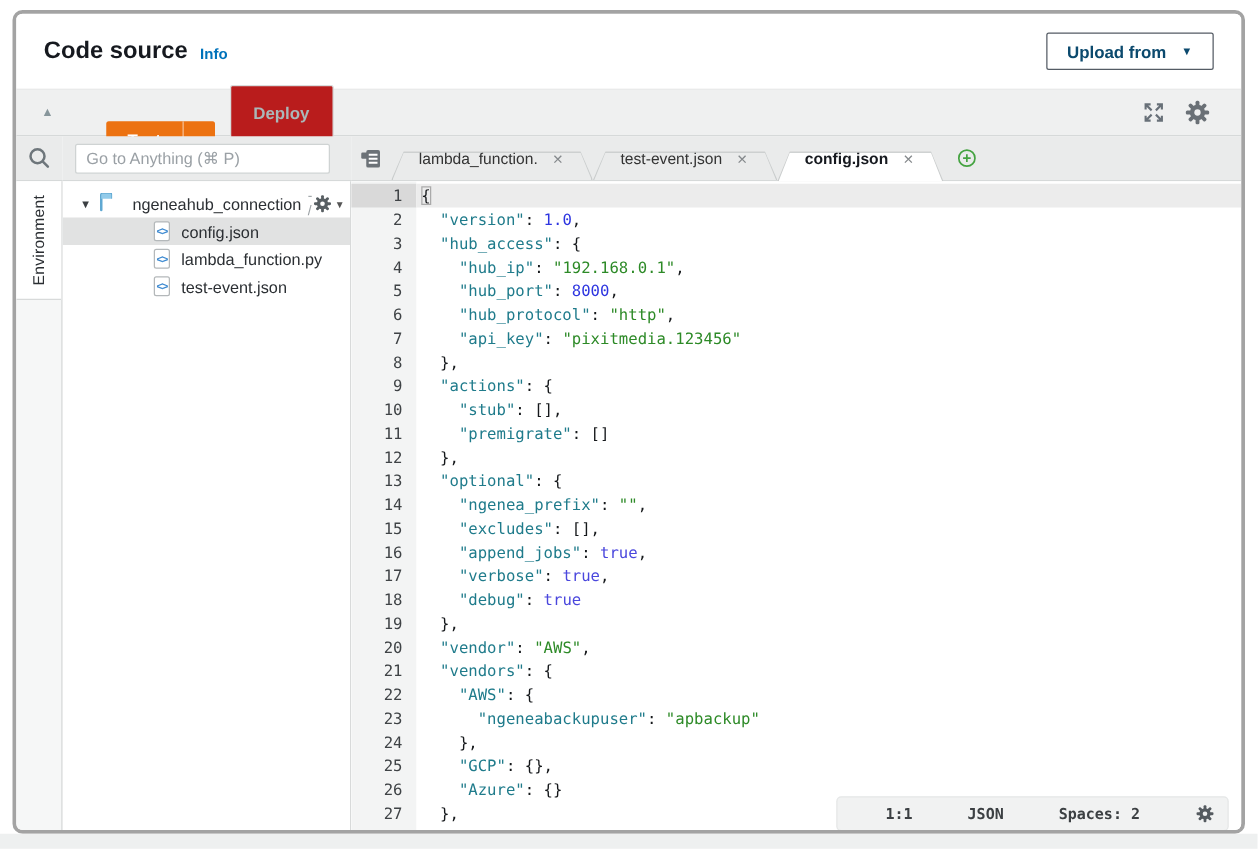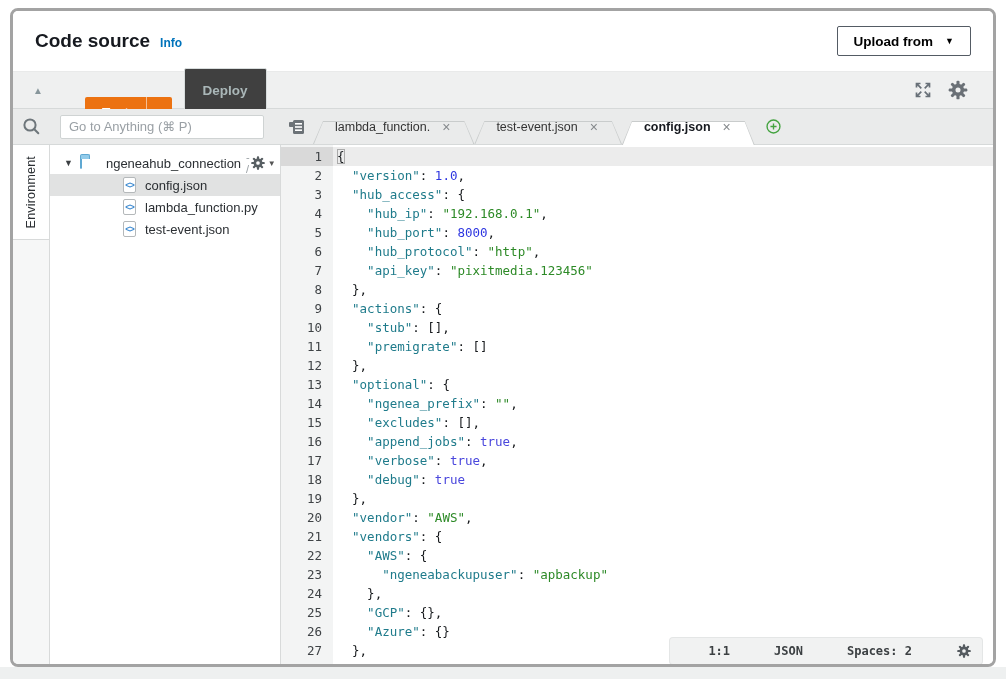--- a/index.html
+++ b/index.html
@@ -9,35 +9,35 @@
 
   .card { position:absolute; left:10px; top:8px; width:986px; height:659px;
           background:#fff; border:3px solid #a3a3a3; border-radius:8px; overflow:hidden; }
 
   
   .hdr { height:60px; display:flex; align-items:center; padding:0 22px; background:#fff; }
   .hdr-title { font-size:19px; font-weight:bold; color:#16191f; }
   .hdr-info { font-size:12px; font-weight:bold; color:var(--c-link,#0073bb); margin-left:10px; margin-top:4px; cursor:pointer; }
   .hdr-spacer { flex:1; }
   .btn-upload { height:30px; padding:0 16px; background:#fff; border:1px solid #545b64; border-radius:2px;
-                font-size:13.5px; font-weight:bold; color:#000000; display:flex; align-items:center; gap:12px; cursor:pointer;justify-content:flex-end; }
+                font-size:13.5px; font-weight:bold; color:#0c4a6e; display:flex; align-items:center; gap:12px; cursor:pointer;justify-content:flex-end; }
   .btn-upload .caret { font-size:9px; }
 
   
   .menubar { height:38px; background:#eff0f0; border-top:1px solid #e9eaea; border-bottom:1px solid #d6d9d9;
              display:flex; align-items:center; }
   .collapse-tri { color:#87969b; font-size:10px; margin:0 10px 0 20px; cursor:pointer; }
   .menu-items { display:flex; align-items:center; }
   .menu-item { font-size:13.5px; color:#16191f; padding:0 13px; cursor:pointer; }
   .btn-test { margin-left:32px; height:30px; display:flex; align-items:stretch; background:var(--c-accent_orange,#ec7211);
               border-radius:2px; overflow:hidden; cursor:pointer;margin-top:44px; }
   .btn-test .main { display:flex; align-items:center; padding:0 17px; color:#fff; font-weight:bold; font-size:13.5px; }
   .btn-test .caret-seg { display:flex; align-items:center; padding:0 8px; border-left:1px solid rgba(255,255,255,.55);
                          color:#fff; font-size:9px; }
-  .btn-deploy { margin-left:12px; height:44px; padding:0 18px; background:#404040; border:1px solid #d8dddd; border-radius:2px;
+  .btn-deploy { margin-left:12px; height:44px; padding:0 18px; background:#b91c1c; border:1px solid #d8dddd; border-radius:2px;
                 font-size:13.5px; font-weight:bold; color:#aab7b8; display:flex; align-items:center; }
   .menubar .right { margin-left:auto; display:flex; align-items:center; gap:14px; margin-right:24px; }
   .icon-btn { cursor:pointer; display:flex; align-items:center; }
 
   
   .ide { position:relative; height:561px; display:grid; grid-template-columns:37px 231px 1fr; grid-template-rows:36px 1fr; }
   .cell-search { background:#eaebeb; border-bottom:1px solid #d6d9d9; display:flex; align-items:center; justify-content:center; }
   .cell-goto   { background:#eaebeb; border-bottom:1px solid #d6d9d9; display:flex; align-items:center; }
   .goto-input { margin-left:10px; width:204px; height:24px; border:1px solid #cfd3d3; border-radius:2px; background:#fff;
                 font-size:13px; color:#333; padding:0 8px; font-family:"Liberation Sans",sans-serif; }

